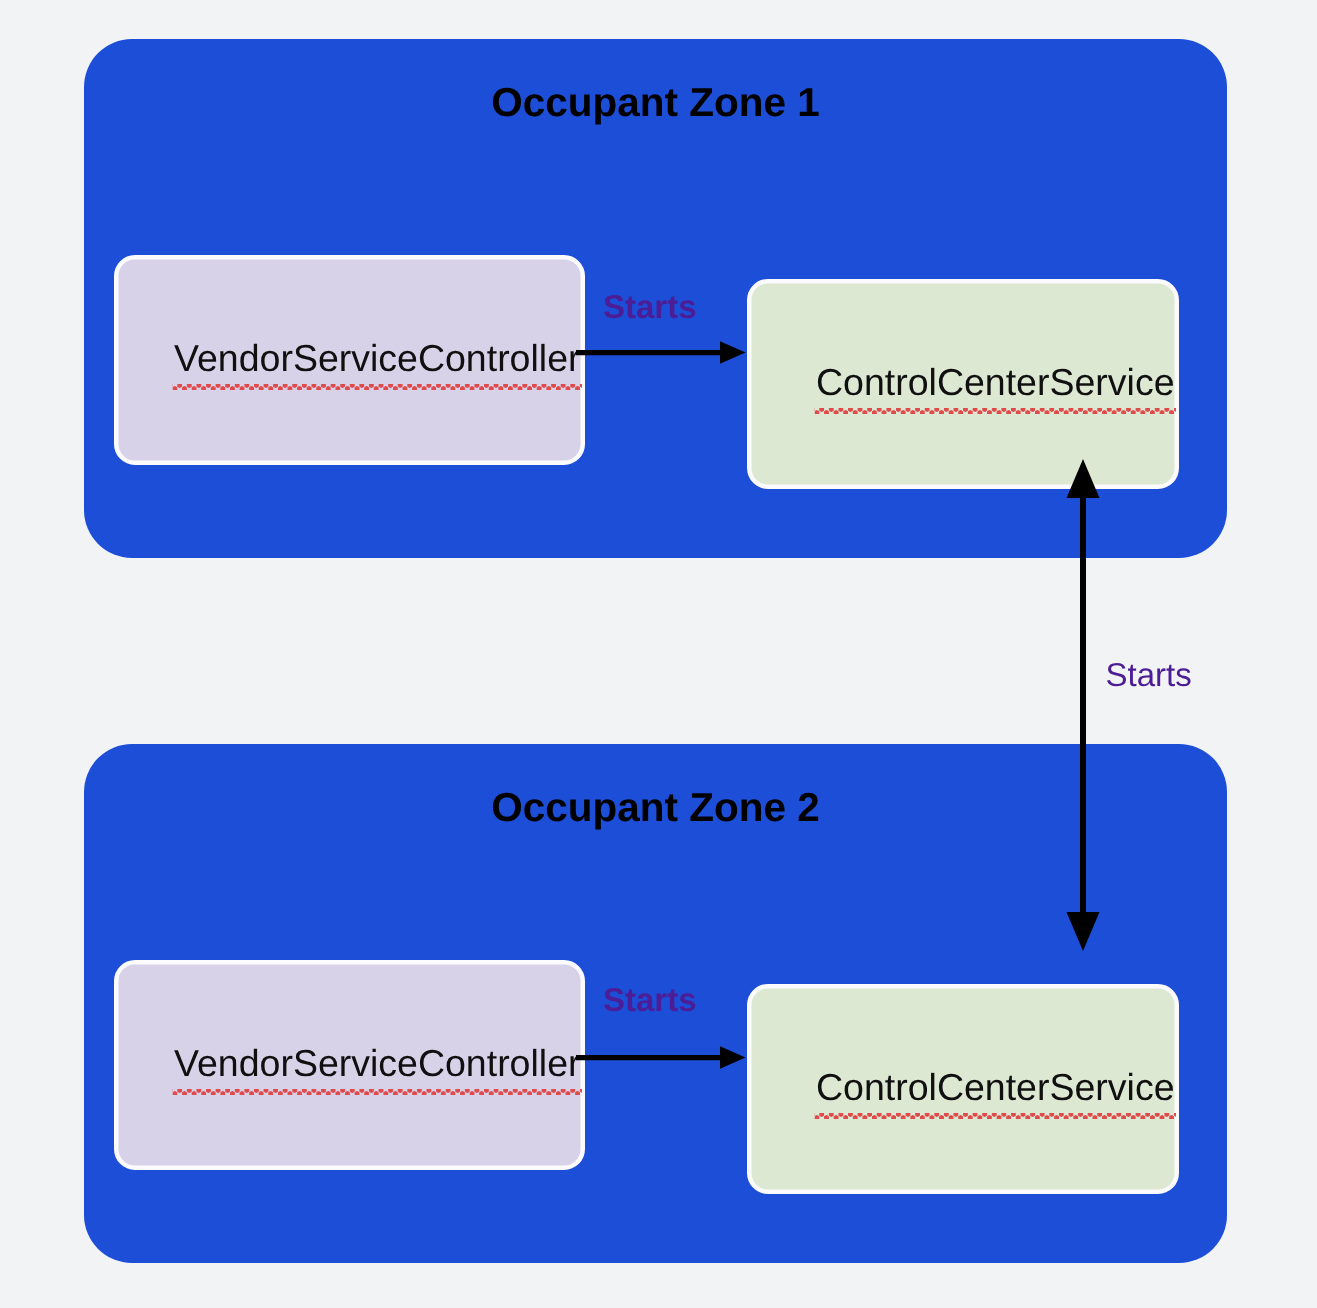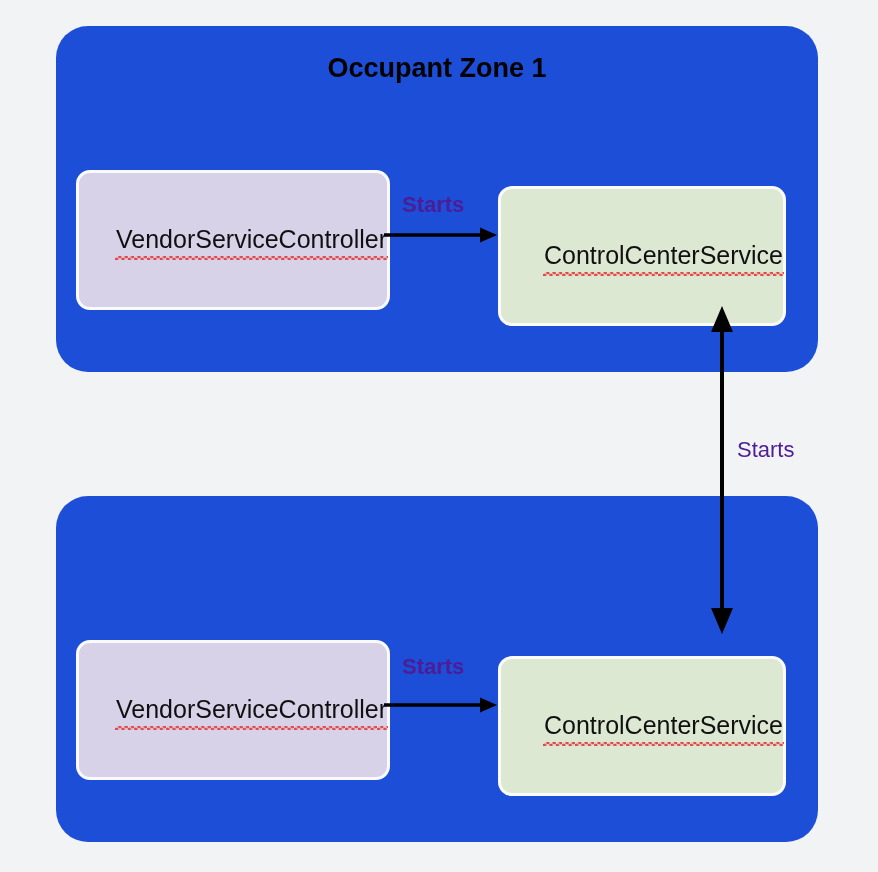--- a/index.html
+++ b/index.html
@@ -121,20 +121,21 @@
     <div class="node node-vendor">
       <span class="node-label">VendorServiceController</span>
     </div>
 
     <div class="node node-service">
       <span class="node-label">ControlCenterService</span>
     </div>
   </div>
 
   <div class="zone" id="zone-2">
+    <div class="zone-title">Occupant Zone 2</div>
 
     <div class="node node-vendor">
       <span class="node-label">VendorServiceController</span>
     </div>
 
     <div class="node node-service">
       <span class="node-label">ControlCenterService</span>
     </div>
   </div>
 

